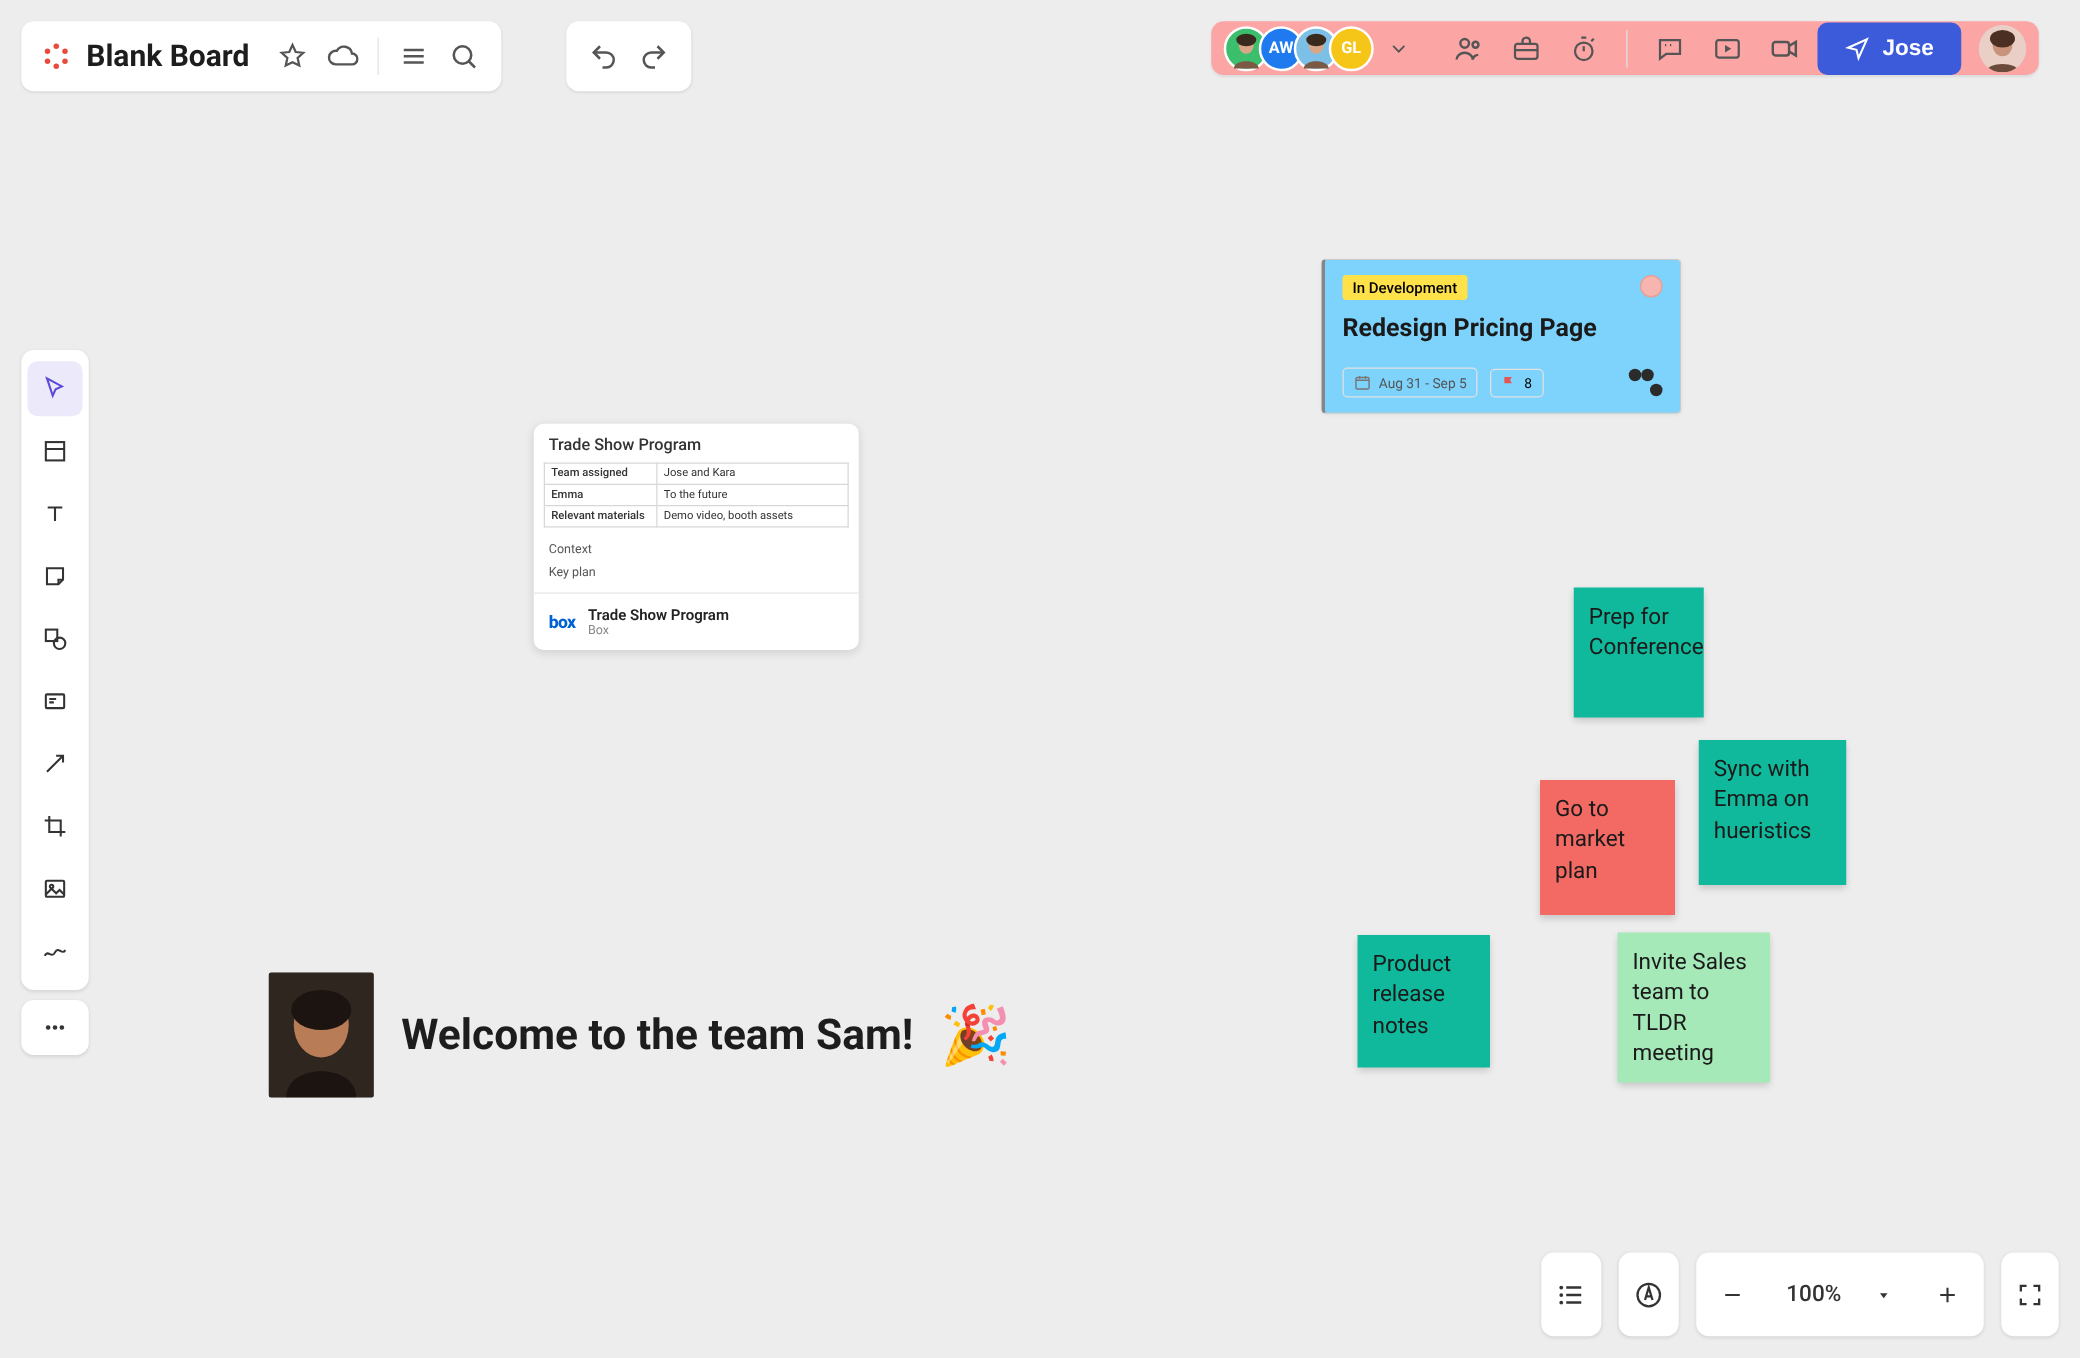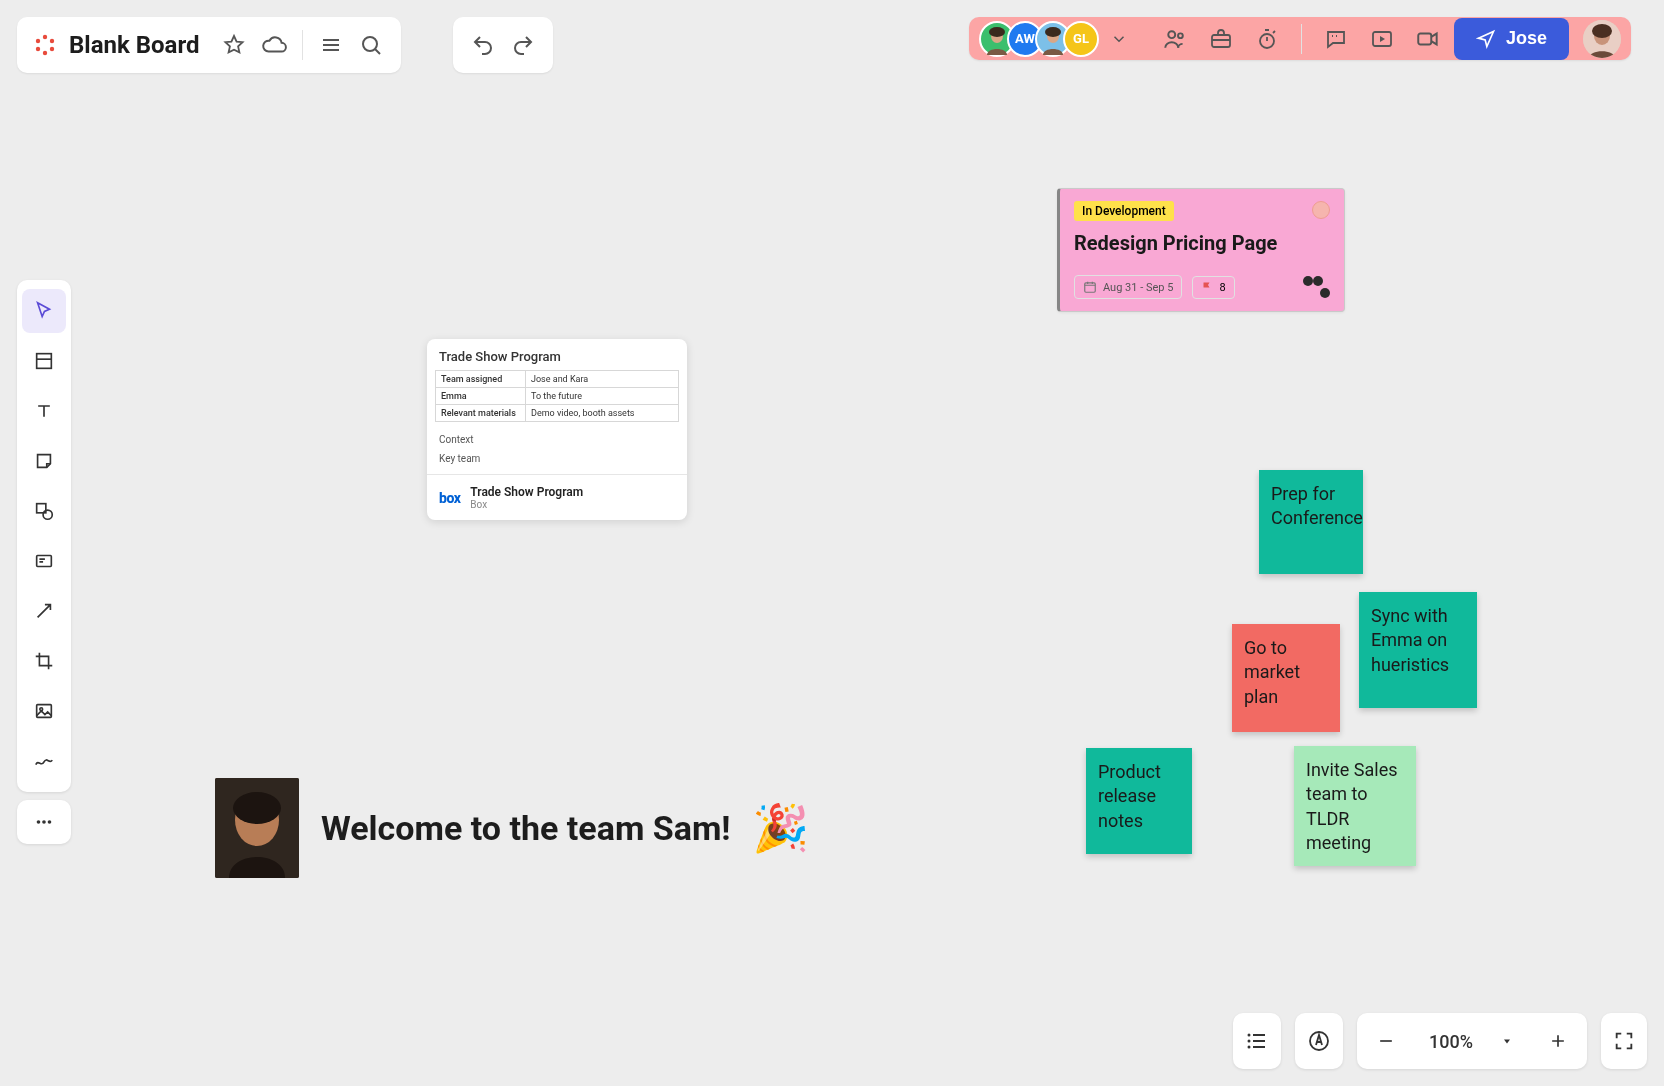--- a/index.html
+++ b/index.html
@@ -70,21 +70,21 @@
   .bc-foot-sub { font-size:10px; color:#888; }
 
   
   .welcome { position:absolute; left:215px; top:778px; display:flex; align-items:center; gap:22px; }
   .welcome-photo { width:84px; height:100px; background:#3f3027; border-radius:2px; overflow:hidden; }
   .welcome-text { font-size:34px; font-weight:700; color:#1d1d1d; }
   .welcome-emoji { font-size:46px; }
 
   
   .task-card {
-    position:absolute; left:1057px; top:188px; width:288px; background:#f9a8d4; border:1px solid #c9c9c9;
+    position:absolute; left:1057px; top:207px; width:288px; background:#7dd3fc; border:1px solid #c9c9c9;
     border-left:3px solid #868686; border-radius:4px; padding:12px 14px;
     box-shadow:0 1px 3px rgba(0,0,0,.06);
   }
   .task-card .tc-top { display:flex; justify-content:space-between; align-items:flex-start; }
   .status-pill { background:#ffe14a; font-size:12px; font-weight:500; padding:3px 8px; border-radius:3px; }
   .tc-title { font-size:20px; font-weight:700; margin:10px 0 20px; color:#1a1a1a; }
   .tc-meta { display:flex; align-items:center; justify-content:space-between; }
   .tc-meta-left { display:flex; align-items:center; gap:10px; font-size:11px; }
   .date-chip { display:flex; align-items:center; gap:6px; border:1px solid #e1e1e1; border-radius:4px; padding:4px 8px; color:#555;}
   .flag-chip { display:flex; align-items:center; gap:6px; border:1px solid #e1e1e1; border-radius:4px; padding:4px 8px; }
@@ -96,21 +96,21 @@
   
   .sticky { position:absolute; width:104px; height:104px; padding:12px 12px;
             font-size:18px; line-height:1.35; color:#1a1a1a; font-weight:400;
             box-shadow:0 3px 6px rgba(0,0,0,.18); }
   .teal { background:#10b99b; }
   .red  { background:#f26a63; }
   .mint { background:#a6e9b9; }
 
   
   .br { position:absolute; right:17px; bottom:17px; display:flex; gap:14px; align-items:center; }
-  .br-box { height:56px; background:#fff; border-radius:10px; box-shadow:0 1px 3px rgba(0,0,0,.1);
+  .br-box { height:67px; background:#fff; border-radius:10px; box-shadow:0 1px 3px rgba(0,0,0,.1);
             display:flex; align-items:center; padding:0 12px; gap:26px; }
   .zoom-text { font-size:18px; font-weight:500; color:#333; }
   .br-icon { width:34px; height:34px; display:flex; align-items:center; justify-content:center; cursor:pointer; color:#444; }
 
   svg { display:block; }
 </style>
 </head>
 <body>
 
 <div class="canvas">
@@ -127,21 +127,21 @@
             <td>Emma</td>
             <td>To the future</td>
           </tr>
       <tr>
             <td>Relevant materials</td>
             <td>Demo video, booth assets</td>
           </tr>
     </tbody>
       </table>
     <div class="bc-sec">Context</div>
-    <div class="bc-sec" style="padding-bottom:10px;">Key team</div>
+    <div class="bc-sec" style="padding-bottom:10px;">Key plan</div>
     <div class="bc-foot">
       <span class="box-logo">box</span>
       <div>
         <div class="bc-foot-title">Trade Show Program</div>
         <div class="bc-foot-sub">Box</div>
       </div>
     </div>
   </div>
 
   <div class="welcome">

